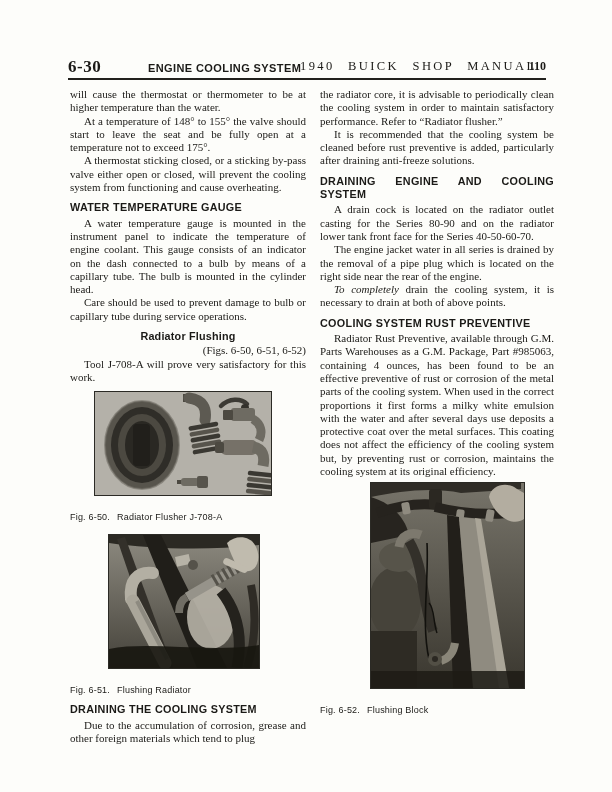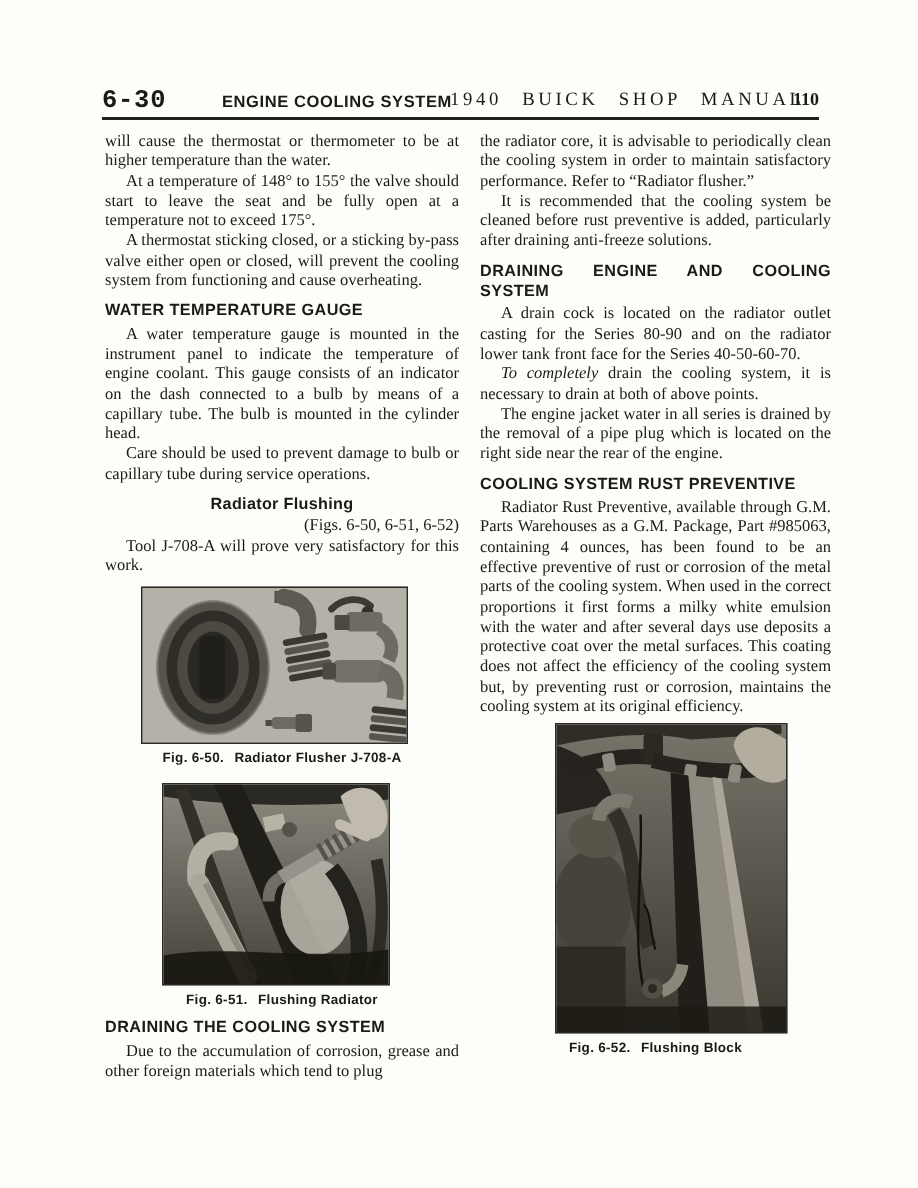--- a/index.html
+++ b/index.html
@@ -5,21 +5,21 @@
   html,body{margin:0;padding:0;}
   body{
     width:612px;height:792px;position:relative;
     background:#fdfdfa;overflow:hidden;
     font-family:"Liberation Serif",serif;color:#1b1a17;
   }
   .page{position:absolute;inset:0;}
   
   .header{position:absolute;left:68px;top:54px;width:478px;height:24px;
     border-bottom:2px solid #22211d;}
-  .sec-num{position:absolute;left:0;bottom:1px;font-family:Liberation Mono, monospace;
+  .sec-num{position:absolute;left:0;bottom:1px;font-family:Liberation Serif, serif;
     font-size:17px;font-weight:bold;letter-spacing:.5px;}
   .sec-title{position:absolute;left:46px;bottom:4px;font-family:"Liberation Sans",sans-serif;
     font-size:11px;font-weight:bold;letter-spacing:.4px;padding-left:34px;}
   .manual-title{position:absolute;left:232px;bottom:4px;font-family:"Liberation Serif",serif;
     font-size:12.5px;letter-spacing:2.4px;word-spacing:8px;}
   .page-num{position:absolute;right:0;bottom:4px;font-size:12px;font-weight:bold;}
   
   .col{position:absolute;top:88px;font-size:11px;line-height:13.3px;text-align:justify;}
   .col-left{left:70px;width:236px;}
   .col-right{left:320px;width:234px;}
@@ -30,22 +30,22 @@
   h4{font-family:"Liberation Sans",sans-serif;font-size:10.8px;font-weight:bold;
     letter-spacing:.2px;text-align:center;margin:7px 0 1px 0;}
   .figsref{text-align:right;}
   .ital{font-style:italic;}
   
   figure{margin:0;padding:0;}
   .figbox{border:1.5px solid #2b2a25;line-height:0;background:#b4b1a9;}
   .fig650{width:176px;margin:7px 0 0 24px;}
   .fig651{width:150px;margin:11px 0 0 38px;}
   .fig652{width:153px;margin:4px 0 0 50px;}
-  figcaption{font-family:"Liberation Sans",sans-serif;font-size:9px;font-weight:bold;
-    letter-spacing:.2px;text-align:center;margin-top:4px;line-height:11px;}
+  figcaption{font-family:"Liberation Sans",sans-serif;font-size:9px;font-weight:normal;
+    letter-spacing:.2px;text-align:left;margin-top:16px;line-height:11px;}
   .cap-label{margin-right:7px;}
 </style>
 </head>
 <body>
 
 <div class="page">
 
   <div class="header">
     <span class="sec-num">6-30</span>
     <span class="sec-title">ENGINE COOLING SYSTEM</span>
@@ -150,22 +150,22 @@
     <h3>DRAINING THE COOLING SYSTEM</h3>
     <p class="indent">Due to the accumulation of corrosion, grease and other foreign materials which tend to plug</p>
   </div>
 
   <div class="col col-right">
     <p>the radiator core, it is advisable to periodically clean the cooling system in order to maintain satisfactory performance.  Refer to “Radiator flusher.”</p>
     <p class="indent">It is recommended that the cooling system be cleaned before rust preventive is added, particularly after draining anti-freeze solutions.</p>
 
     <h3>DRAINING ENGINE AND COOLING SYSTEM</h3>
     <p class="indent">A drain cock is located on the radiator outlet casting for the Series 80-90 and on the radiator lower tank front face for the Series 40-50-60-70.</p>
+    <p class="indent">The engine jacket water in all series is drained by the removal of a pipe plug which is located on the right side near the rear of the engine.</p>
     <p class="indent"><span class="ital">To completely</span><span> drain the cooling system, it is necessary to drain at both of above points.</span></p>
-    <p class="indent">The engine jacket water in all series is drained by the removal of a pipe plug which is located on the right side near the rear of the engine.</p>
 
     <h3>COOLING SYSTEM RUST PREVENTIVE</h3>
     <p class="indent">Radiator Rust Preventive, available through G.M. Parts Warehouses as a G.M. Package, Part #985063, containing 4 ounces, has been found to be an effective preventive of rust or corrosion of the metal parts of the cooling system.  When used in the correct proportions it first forms a milky white emulsion with the water and after several days use deposits a protective coat over the metal surfaces.  This coating does not affect the efficiency of the cooling system but, by preventing rust or corrosion, maintains the cooling system at its original efficiency.</p>
 
     <figure>
       <div class="figbox fig652">
         <svg width="153" height="205" viewBox="0 0 153 205">
           <defs>
             <linearGradient id="g52" x1="0" y1="0" x2="0" y2="1">
               <stop offset="0" stop-color="#77746a"></stop>

